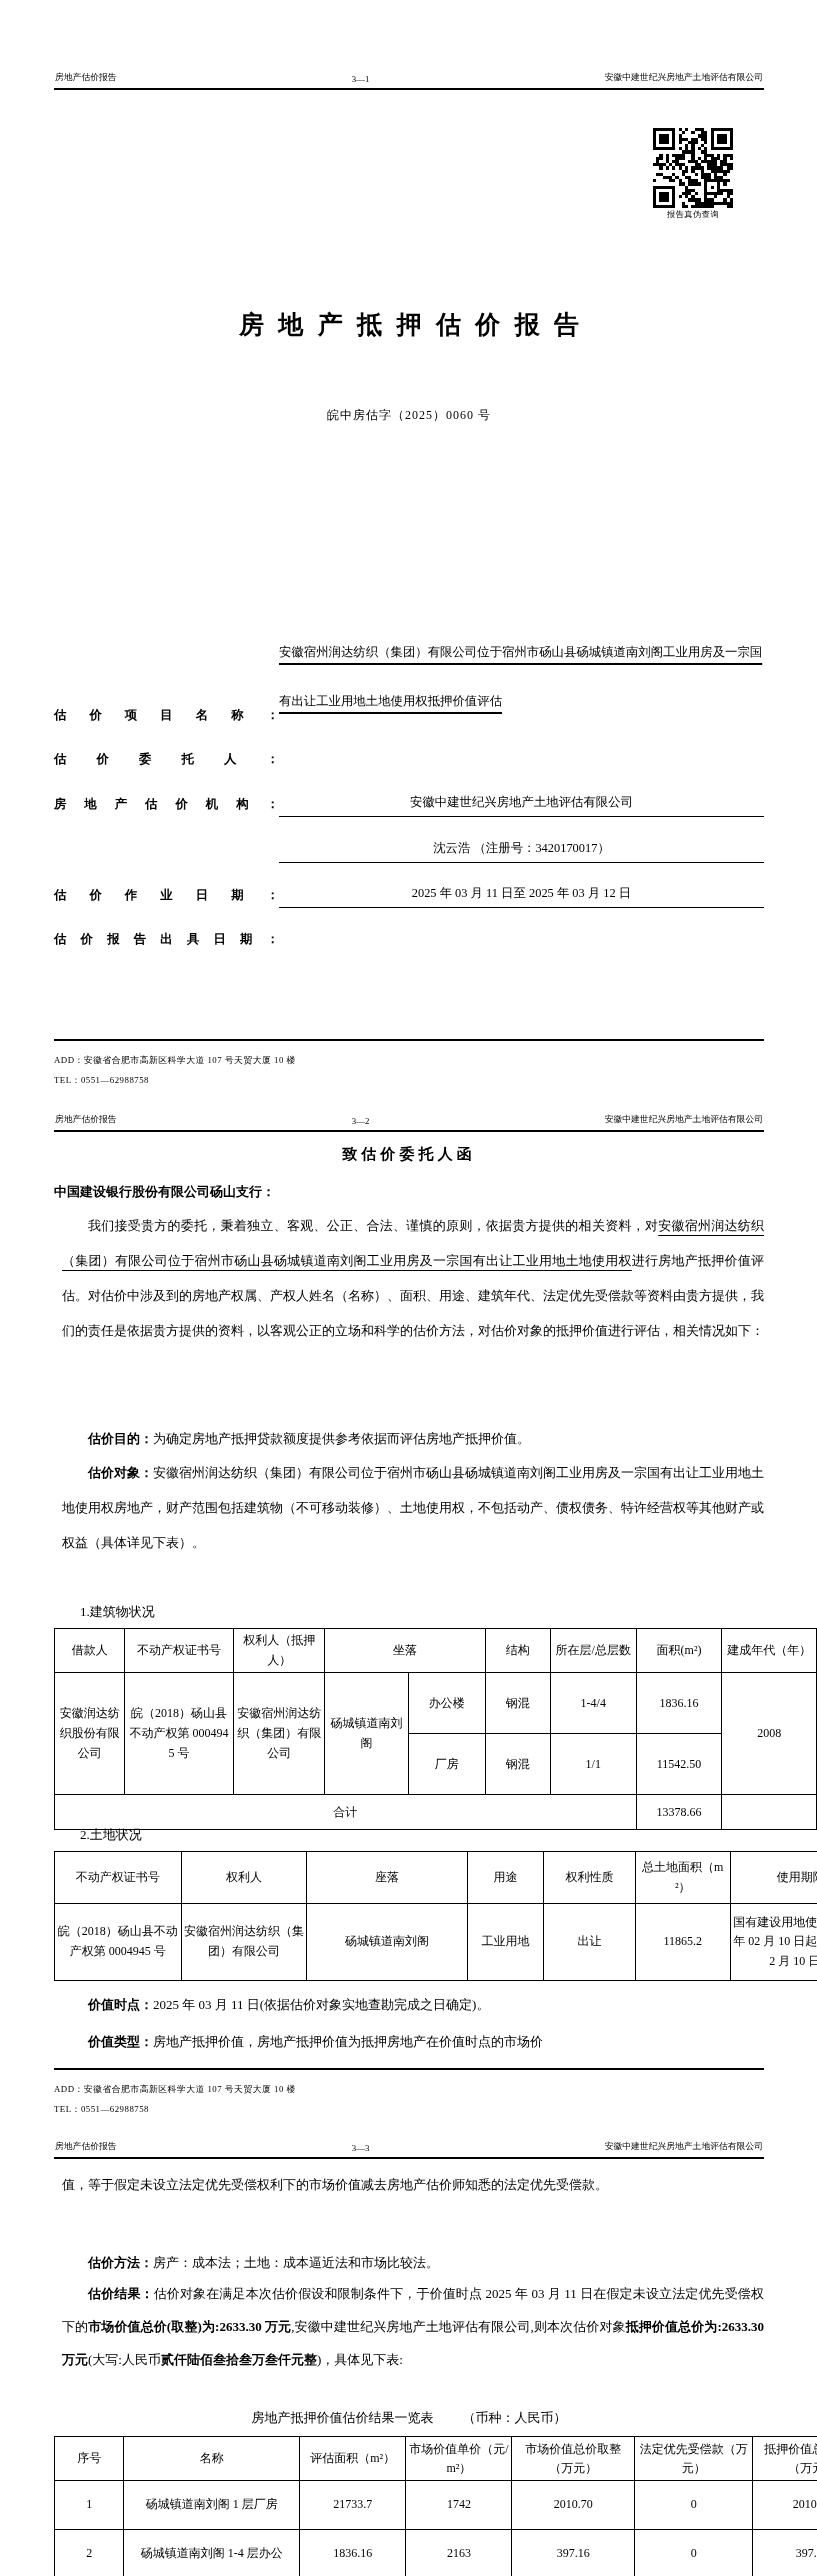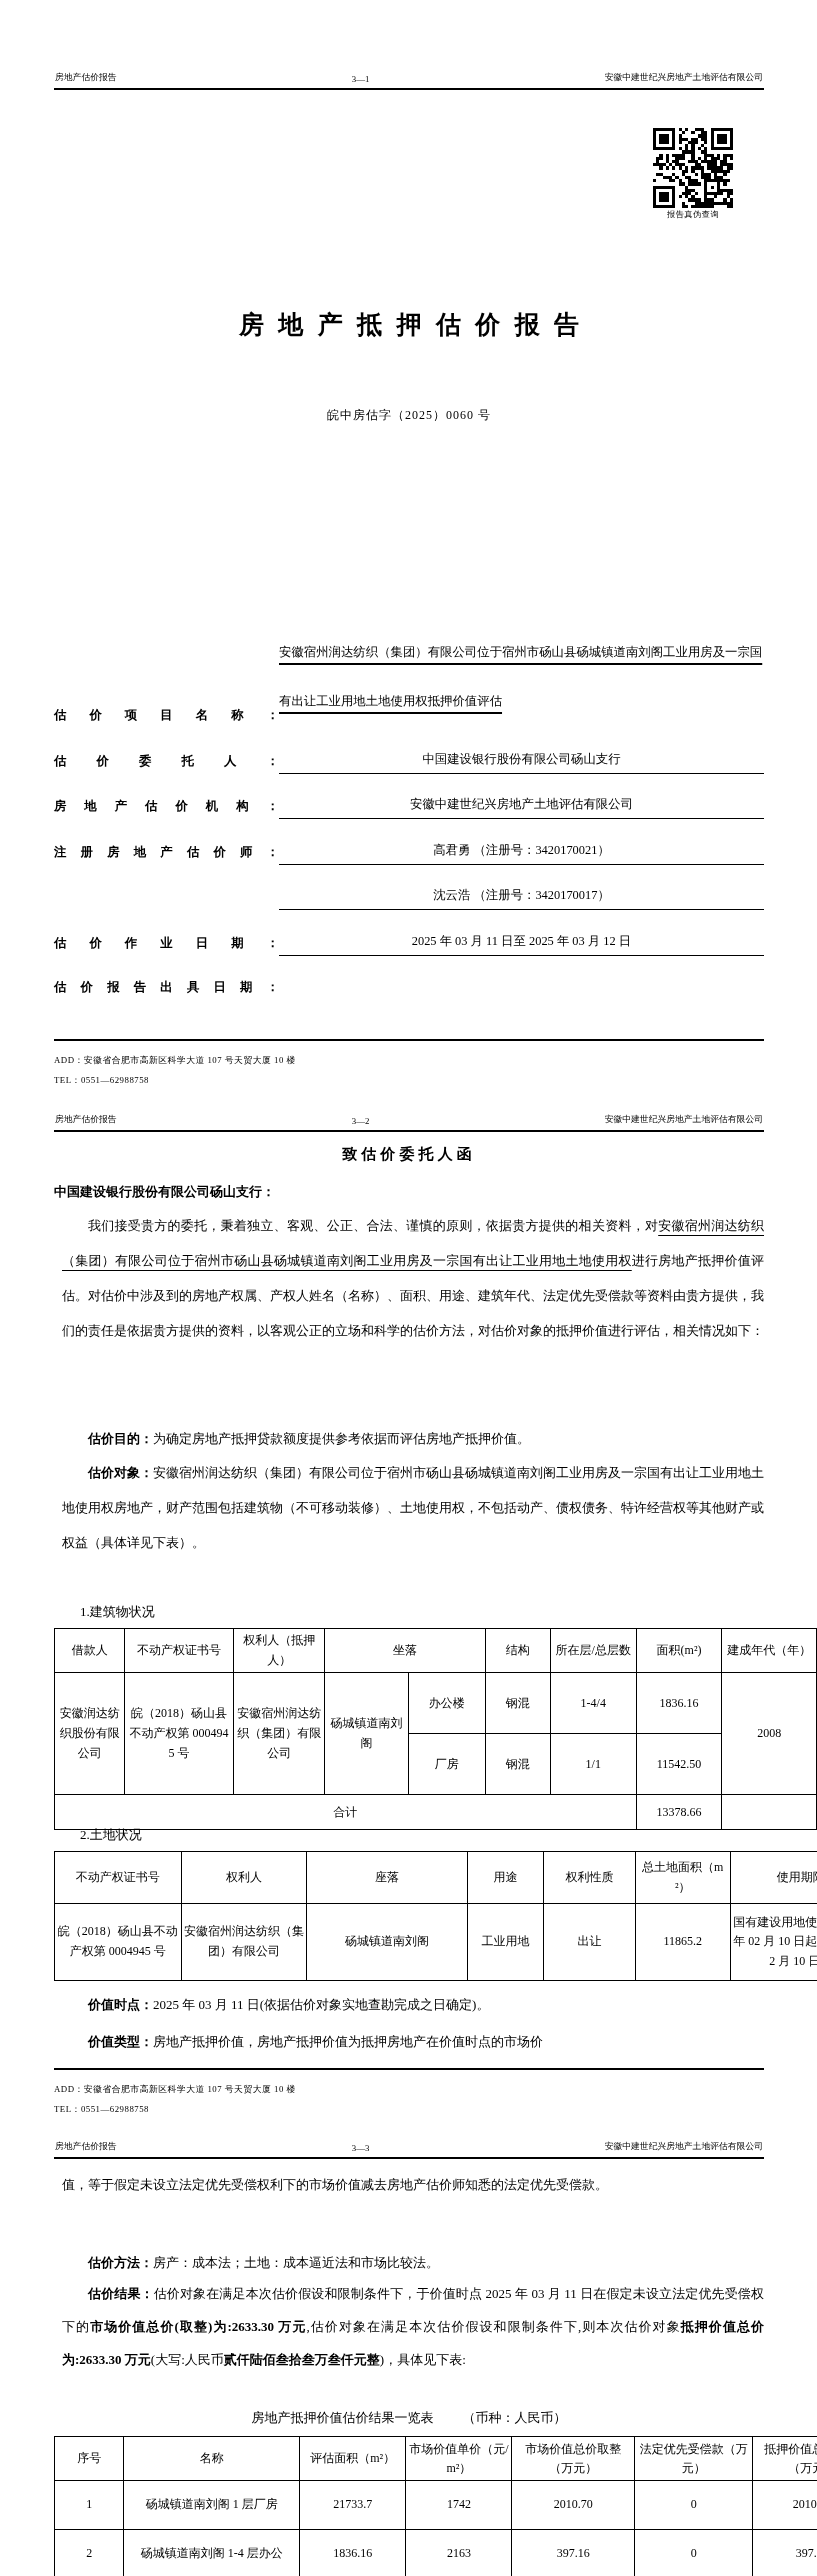--- a/index.html
+++ b/index.html
@@ -431,29 +431,24 @@
 <div class="abs title">房地产抵押估价报告</div>
 <div class="abs docno">皖中房估字（2025）0060 号</div>
 
 <div class="abs fields">
   <div class="frow">
     <span class="flabel">估价项目名称：</span>
     <span class="fval multi">安徽宿州润达纺织（集团）有限公司位于宿州市砀山县砀城镇道南刘阁工业用房及一宗国有出让工业用地土地使用权抵押价值评估</span>
   </div>
   <div class="frow">
     <span class="flabel">估价委托人：</span>
-    <span class="fval">中国建设银行股份有限公司砀山支行</span>
   </div>
   <div class="frow">
     <span class="flabel">房地产估价机构：</span>
     <span class="fval">安徽中建世纪兴房地产土地评估有限公司</span>
-  </div>
-  <div class="frow">
-    <span class="flabel">注册房地产估价师：</span>
-    <span class="fval">高君勇 （注册号：3420170021）</span>
   </div>
   <div class="frow">
     <span class="flabel empty"></span>
     <span class="fval">沈云浩 （注册号：3420170017）</span>
   </div>
   <div class="frow">
     <span class="flabel">估价作业日期：</span>
     <span class="fval">2025 年 03 月 11 日至 2025 年 03 月 12 日</span>
   </div>
   <div class="frow">
@@ -594,21 +589,21 @@
   <span>安徽中建世纪兴房地产土地评估有限公司</span>
 </div>
 
 <div class="abs para p-cont">值，等于假定未设立法定优先受偿权利下的市场价值减去房地产估价师知悉的法定优先受偿款。</div>
 
 <div class="abs para indent p-method">
   <b class="lab">估价方法：</b><span>房产：成本法；土地：成本逼近法和市场比较法。</span>
 </div>
 
 <div class="abs para indent p-result">
-  <b class="lab">估价结果：</b><span>估价对象在满足本次估价假设和限制条件下，于价值时点 2025 年 03 月 11 日在假定未设立法定优先受偿权下的</span><b class="lab">市场价值总价(取整)为:</b><span class="bu">2633.30 万元</span><span>,估价对象在满足本次估价假设和限制条件下,则本次估价对象</span><b class="lab">抵押价值总价为:</b><span class="bu">2633.30 万元</span><span>(大写:人民币</span><span class="bu">贰仟陆佰叁拾叁万叁仟元整</span><span>)，具体见下表:</span>
+  <b class="lab">估价结果：</b><span>估价对象在满足本次估价假设和限制条件下，于价值时点 2025 年 03 月 11 日在假定未设立法定优先受偿权下的</span><b class="lab">市场价值总价(取整)为:</b><span class="bu">2633.30 万元</span><span>,安徽中建世纪兴房地产土地评估有限公司,则本次估价对象</span><b class="lab">抵押价值总价为:</b><span class="bu">2633.30 万元</span><span>(大写:人民币</span><span class="bu">贰仟陆佰叁拾叁万叁仟元整</span><span>)，具体见下表:</span>
 </div>
 
 <div class="abs rtitle">
   <span>房地产抵押价值估价结果一览表</span><span class="gap"></span><span>（币种：人民币）</span>
 </div>
 
 <table class="abs rtable">
   <colgroup>
     <col style="width:8.5%">
       <col style="width:21.5%">

